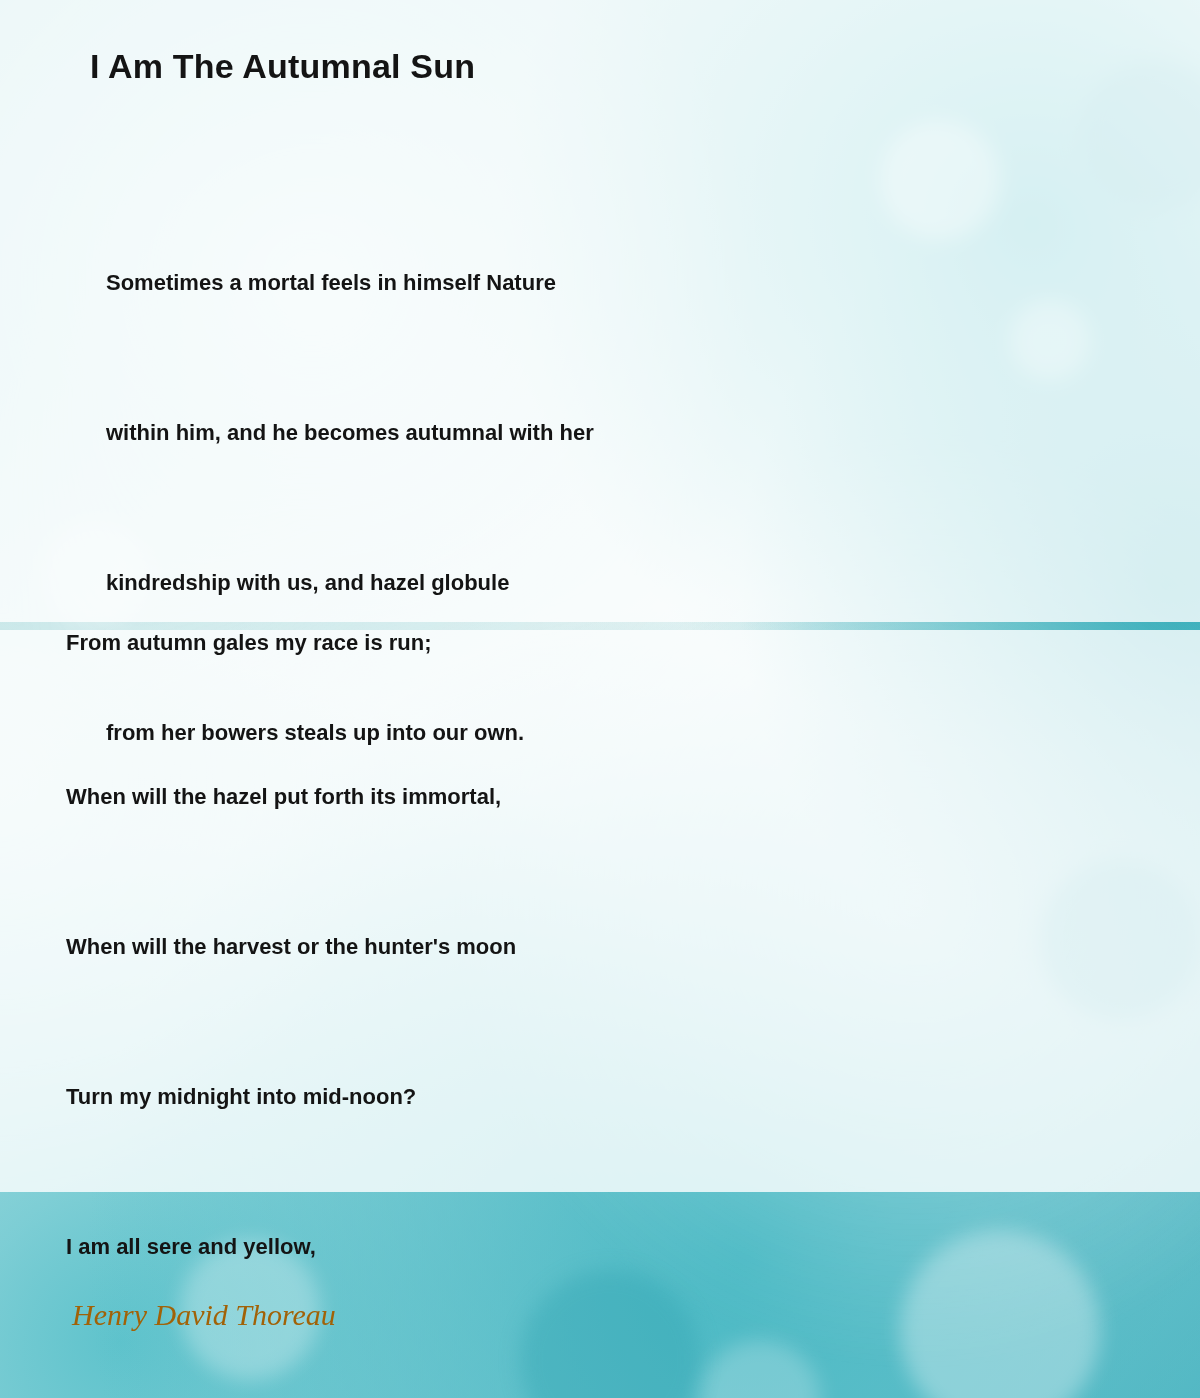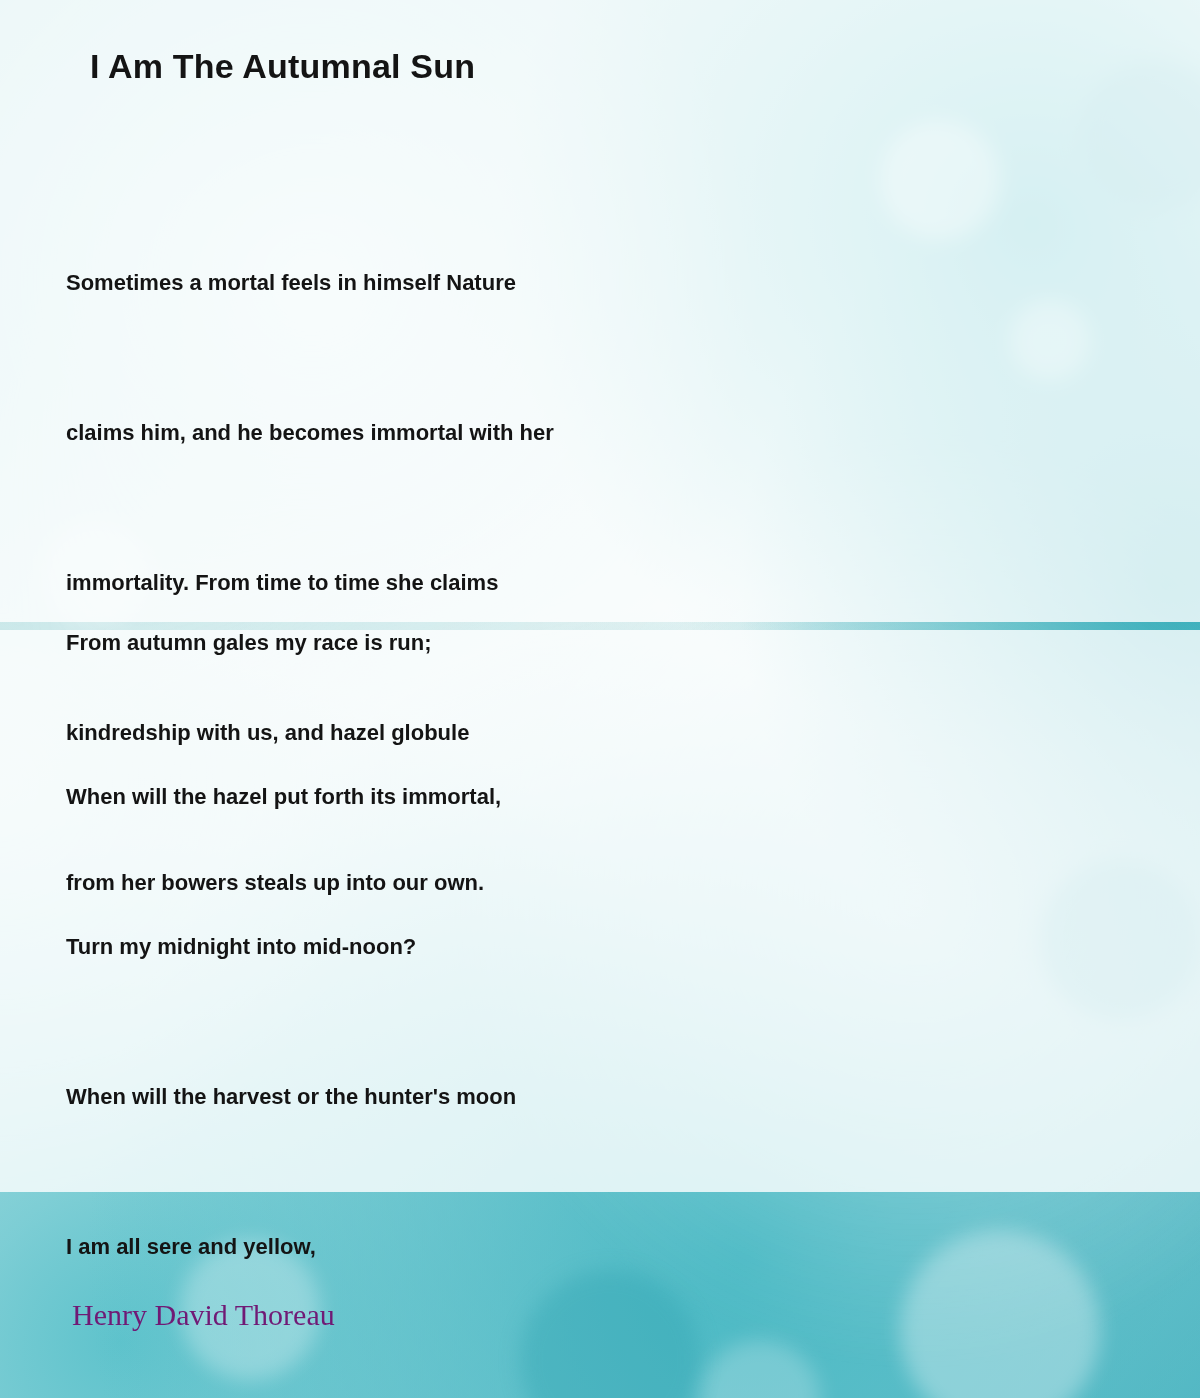--- a/index.html
+++ b/index.html
@@ -77,34 +77,35 @@
   .stanza {
     position: absolute;
     left: 66px;
     z-index: 3;
     font-size: 22px;
     font-weight: bold;
     color: #141414;
     line-height: 50px;
     white-space: pre;
   }
-  #stanza-1 { top: 158px; }
+  #stanza-1 { top: 158px; margin-left: 40px; }
   #stanza-2 { top: 518px; }
   #stanza-3 { top: 672px; }
 
   .poem-line { display: block; }
 
   .author {
     position: absolute;
     left: 72px;
     top: 1298px;
     z-index: 3;
     font-size: 30px;
+    font-style: italic;
     font-family: "Liberation Serif", serif;
-    color: #701a75;
+    color: #a16207;
   }
 </style>
 </head>
 <body>
 
 <div class="bg-art">
   <div class="bg-base"></div>
   <div class="bg-soft"></div>
   <div class="bokeh" style="left:880px;  top:120px;  width:120px; height:120px;"></div>
   <div class="bokeh" style="left:1010px; top:300px;  width:80px;  height:80px;  background:rgba(255,255,255,0.30);"></div>
@@ -117,34 +118,33 @@
   <div class="bokeh" style="left:700px;  top:1340px; width:120px; height:120px; background:rgba(255,255,255,0.22);"></div>
 </div>
 
 <div class="panel" id="panel-top"></div>
 <div class="panel" id="panel-mid"></div>
 
 <div class="poem-title">I Am The Autumnal Sun</div>
 
 <div class="stanza" id="stanza-1">
   <span class="poem-line">Sometimes a mortal feels in himself Nature</span>
-  <span class="poem-line">claims him, and he becomes immortal with her</span>
-  <span class="poem-line">immortality. From time to time she claims</span>
+  <span class="poem-line">within him, and he becomes autumnal with her</span>
   <span class="poem-line">kindredship with us, and hazel globule</span>
   <span class="poem-line">from her bowers steals up into our own.</span>
 </div>
 
 <div class="stanza" id="stanza-2">
   <span class="poem-line">From autumn gales my race is run;</span>
 </div>
 
 <div class="stanza" id="stanza-3">
   <span class="poem-line">When will the hazel put forth its immortal,</span>
+  <span class="poem-line">When will the harvest or the hunter's moon</span>
   <span class="poem-line">Turn my midnight into mid-noon?</span>
-  <span class="poem-line">When will the harvest or the hunter's moon</span>
   <span class="poem-line">I am all sere and yellow,</span>
   
   
   
   
   
 </div>
 
 <div class="author">Henry David Thoreau</div>
 

